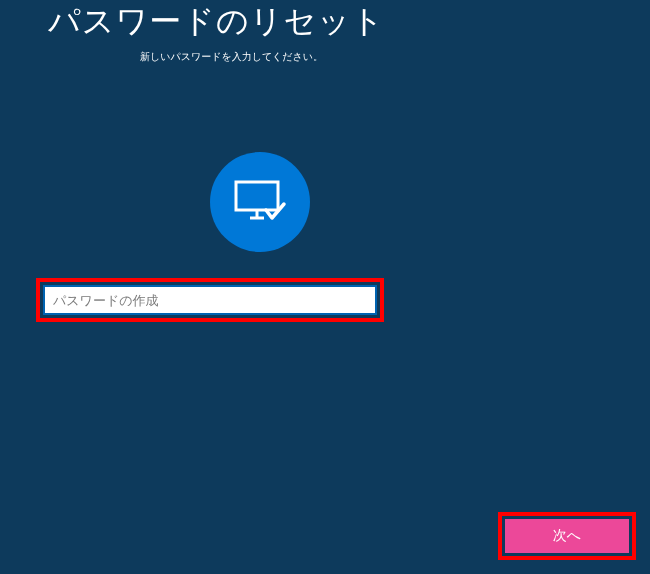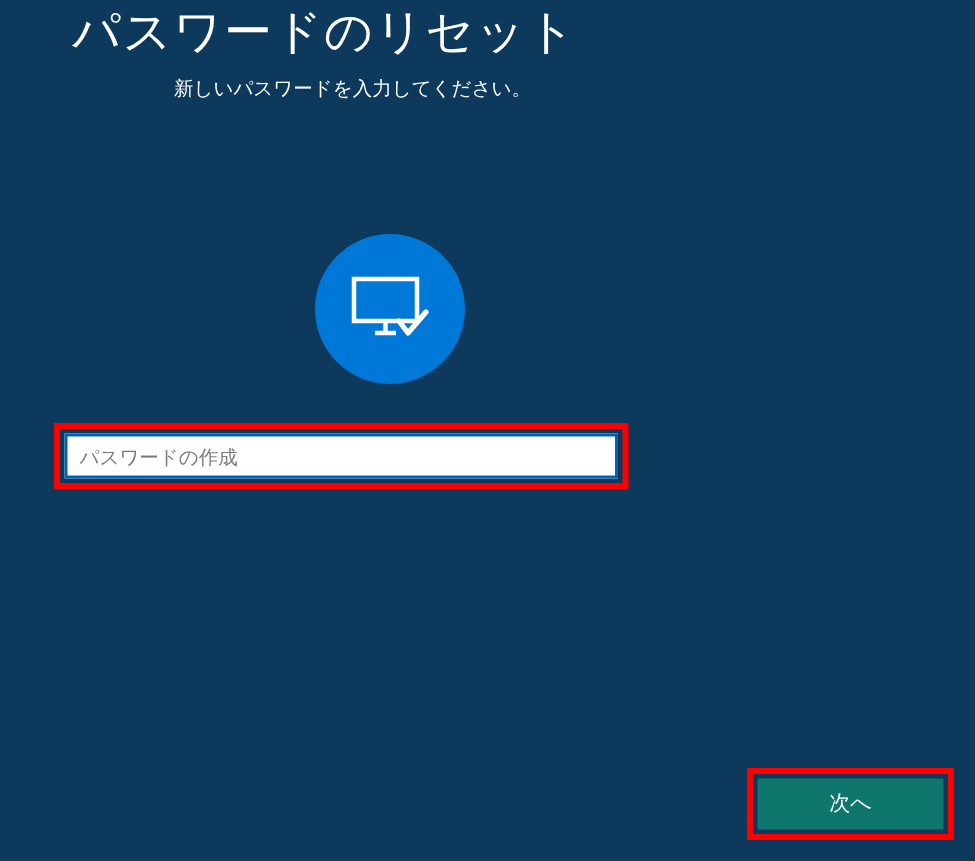--- a/index.html
+++ b/index.html
@@ -19,44 +19,44 @@
       padding-left: 48px;
     }
     .title {
       color: #ffffff;
       font-size: 32px;
       font-weight: 300;
       letter-spacing: 1px;
     }
     .subtitle {
       color: #ffffff;
-      font-size: 13px;
+      font-size: 10px;
       margin-top: 6px;
-      margin-left: 68px;
+      margin-left: 92px;
       font-weight: 400;
     }
     .icon-container {
       margin-top: 88px;
       text-align: center;
     }
     .icon-circle {
       width: 100px;
       height: 100px;
       background: #0078d7;
       border-radius: 50%;
       display: inline-flex;
       align-items: center;
       justify-content: center;
       margin-left: -130px;
     }
     .input-wrapper {
       margin-top: 26px;
       margin-left: 36px;
       position: relative;
-      width: 383px;
+      width: 348px;
       border: 4px solid #ff0000;
       padding: 3px;
     }
     .password-input {
       width: 100%;
       height: 30px;
       background: #ffffff;
       border: 2px solid #0063b1;
       padding: 4px 8px;
       font-size: 13px;
@@ -70,21 +70,21 @@
     .button-wrapper {
       position: absolute;
       bottom: 14px;
       right: 14px;
       border: 4px solid #ff0000;
       padding: 3px;
     }
     .next-button {
       width: 124px;
       height: 34px;
-      background: #0f766e;
+      background: #ec4899;
       border: none;
       color: #ffffff;
       font-size: 14px;
       font-family: inherit;
       cursor: pointer;
       display: flex;
       align-items: center;
       justify-content: center;
     }
   </style>

